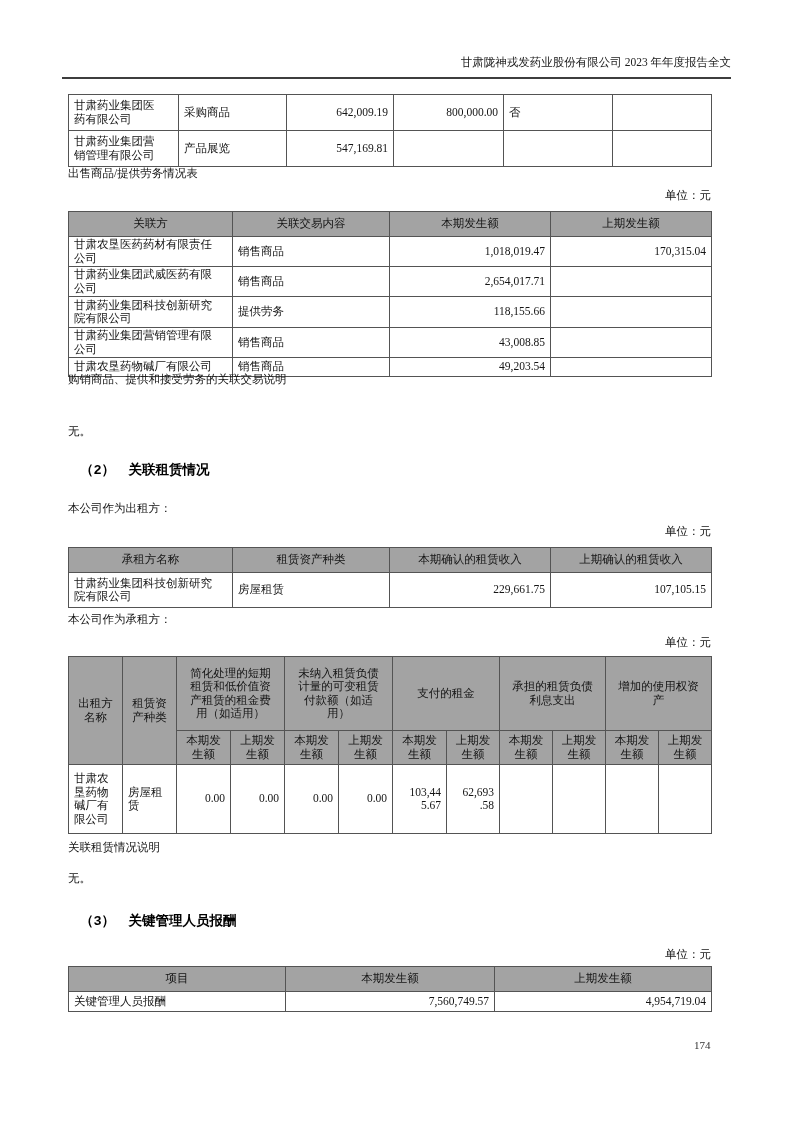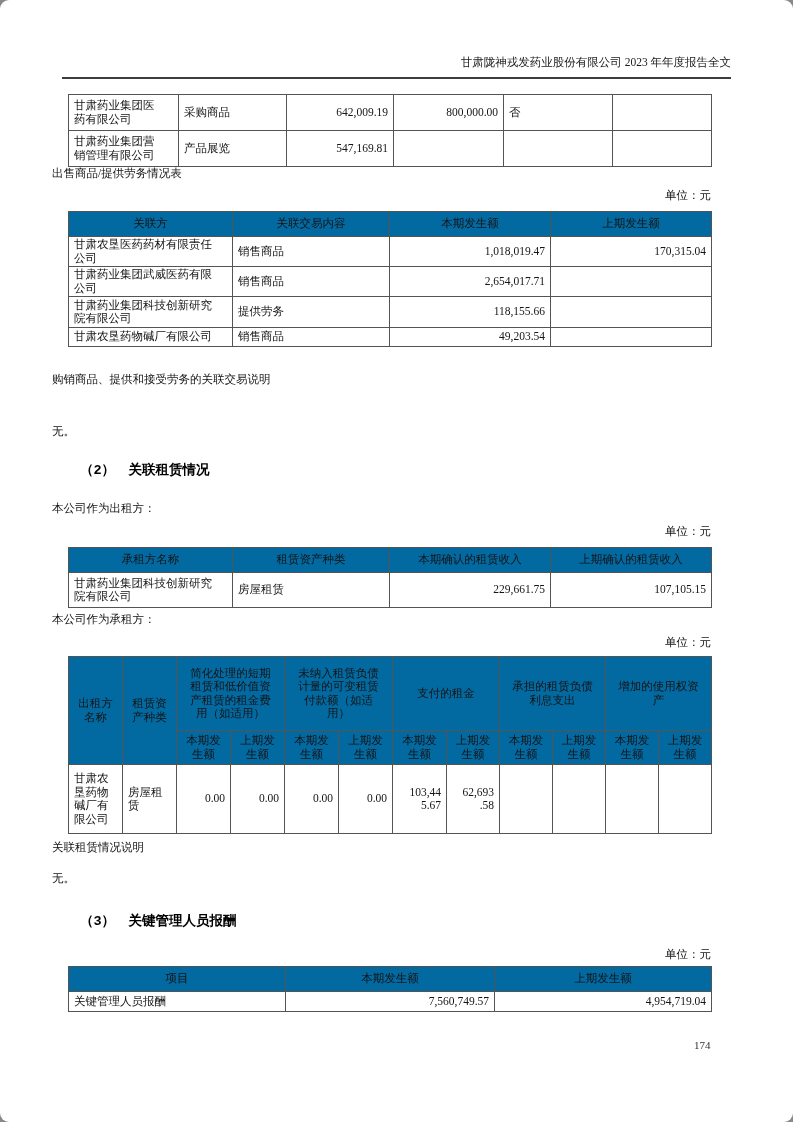--- a/index.html
+++ b/index.html
@@ -1,32 +1,32 @@
 <!DOCTYPE html>
 <html><head>
 <meta charset="utf-8">
 <style>
   html,body{margin:0;padding:0;background:#888;}
   .page{position:relative;width:793px;height:1122px;margin:0 auto;background:#ffffff;
         font-family:"Liberation Serif","DejaVu Serif",serif;font-size:11.5px;color:#141414;
-        overflow:hidden;border-radius:9px;}
+        overflow:hidden;}
   .abs{position:absolute;}
   .pheader{left:62px;top:55px;width:669px;text-align:right;padding-bottom:7px;
            border-bottom:2px solid #3d3d3d;font-size:11.5px;color:#1a1a1a;}
   .unit{left:68px;width:643px;text-align:right;padding-right:2px;}
-  .bodytext{left:52px;}
+  .bodytext{left:68px;}
   .heading{left:80px;font-family:Liberation Mono, monospace;
            font-weight:bold;font-size:13.5px;color:#000;}
   .pagenum{left:694px;top:1039px;font-size:11px;color:#333;}
 
   table.tbl{border-collapse:collapse;table-layout:fixed;width:643px;background:#fff;
             border:1.5px solid #3b3b3b;}
   table.tbl td{border:1px solid #545454;padding:1px 5px;vertical-align:middle;
                white-space:pre-line;overflow:hidden;font-size:11.5px;line-height:13.5px;}
-  td.hd{background:#0369a1;text-align:center;}
+  td.hd{background:#a3a3a3;text-align:center;}
   td.num{text-align:right;padding-right:7px;}
   tr.h33 td{height:33px;}
   tr.h22 td{height:22px;}
   tr.h27 td{height:27px;}
   tr.h28 td{height:28px;}
   tr.h16 td{height:16px;}
   tr.h32 td{height:32px;}
   tr.h71 td{height:71px;}
   tr.h31 td{height:31px;margin-left:12px;}
   tr.h66 td{height:66px;}
@@ -101,20 +101,27 @@
 公司</td>
       <td>销售商品</td>
       <td class="num">2,654,017.71</td>
       <td class="num"></td>
     </tr>
     <tr class="h28">
       <td>甘肃药业集团科技创新研究
 院有限公司</td>
       <td>提供劳务</td>
       <td class="num">118,155.66</td>
+      <td class="num"></td>
+    </tr>
+    <tr class="h27">
+      <td>甘肃药业集团营销管理有限
+公司</td>
+      <td>销售商品</td>
+      <td class="num">43,008.85</td>
       <td class="num"></td>
     </tr>
     <tr class="h16">
       <td>甘肃农垦药物碱厂有限公司</td>
       <td>销售商品</td>
       <td class="num">49,203.54</td>
       <td class="num"></td>
     </tr>
   </tbody>
     </table>

